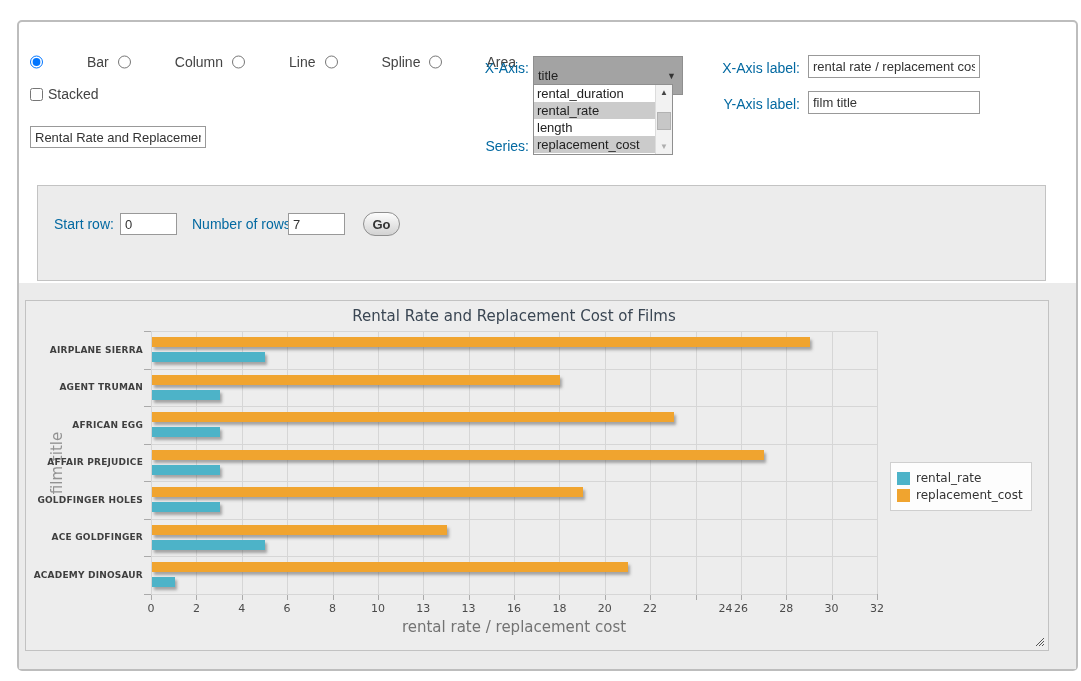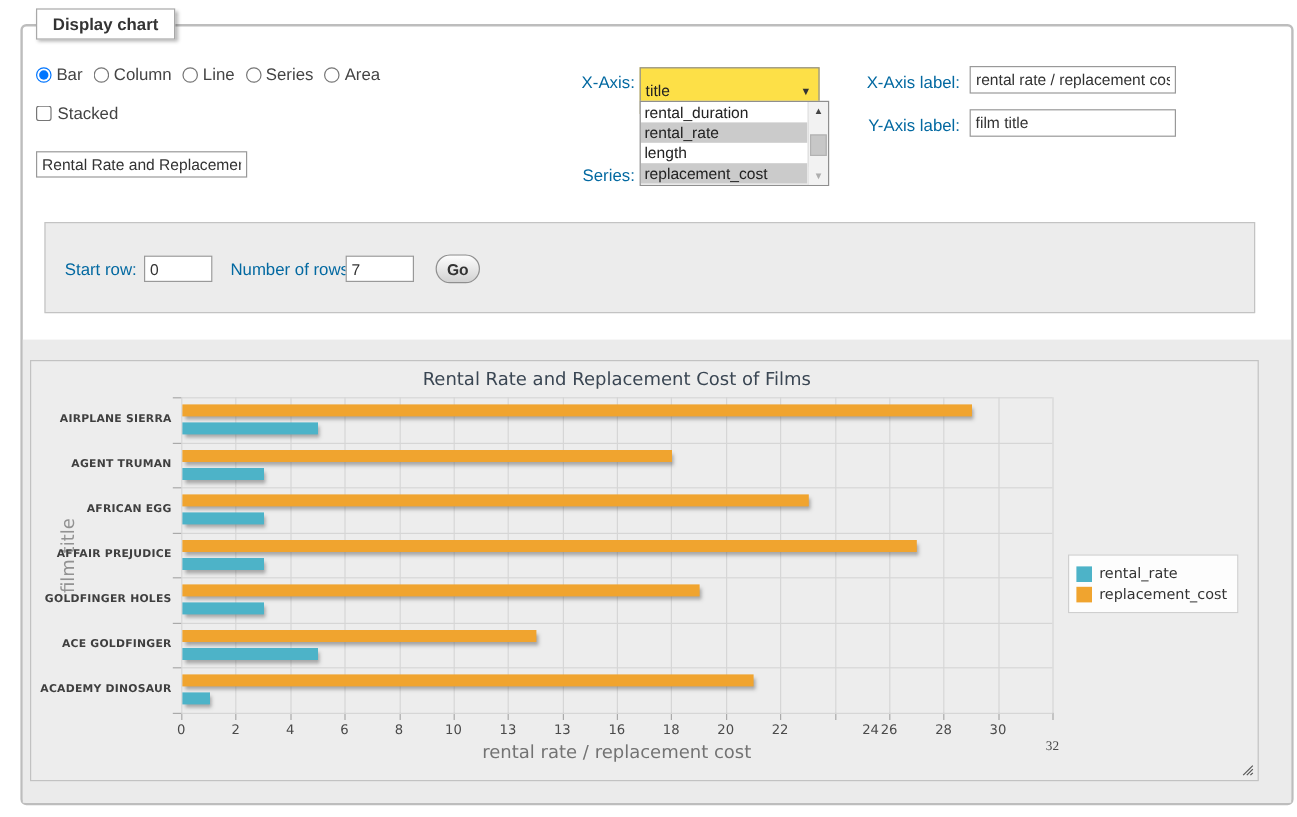--- a/index.html
+++ b/index.html
@@ -14,45 +14,45 @@
     box-shadow:2px 2px 3px rgba(0,0,0,0.3); }
 
   .lbl { position:absolute; font-size:14px; color:#0369a1; }
   .ralign { text-align:right; }
 
   .txt { position:absolute; border:1px solid #999; background:#fff; font-size:13px; color:#333;
     padding:1px 4px; font-family:"Liberation Sans",sans-serif; }
 
   
   .radio-row { position:absolute; left:11px; top:32px; display:flex; align-items:center; font-size:14px; color:#444; }
-  .radio-opt { display:flex; align-items:center; margin-right:9px; cursor:default; }
+  .radio-opt { display:flex; margin-right:9px; cursor:default;gap:40px; }
   .radio-opt input { margin-right:4px; }
   .check-row { position:absolute; left:11px; top:64px; display:flex; align-items:center; font-size:14px; color:#444; }
   .check-row input { margin-right:5px; }
 
   
-  .select { position:absolute; left:514px; top:34px; width:150px; height:39px; background:#fde047;
+  .select { position:absolute; left:514px; top:34px; width:150px; height:39px; background:#a3a3a3;
     border:1px solid #8f8f8f; font-size:13px; color:#222; display:flex; align-items:center;
     padding:0 4px; justify-content:space-between; }
   .select .arrow { font-size:9px; color:#333; margin-right:2px; }
 
   
-  .listbox { position:absolute; left:514px; top:62px; width:158px; height:71px; background:#fff;
+  .listbox { position:absolute; left:514px; top:62px; width:140px; height:71px; background:#fff;
     border:1px solid #8f8f8f; display:flex; }
   .list-opts { flex:1; overflow:hidden; }
   .series-opt { font-size:13px; color:#222; height:17px; line-height:17px; padding-left:3px; white-space:nowrap; }
   .series-opt.sel { background:#cbcbcb; }
   .scrollbar { width:17px; background:#f2f2f2; border-left:1px solid #dcdcdc; display:flex; flex-direction:column; position:relative; }
   .scroll-btn { height:15px; display:flex; align-items:center; justify-content:center; font-size:8px; background:#f2f2f2; }
   .scroll-btn.up { color:#444; }
   .scroll-btn.down { color:#aeaeae; position:absolute; bottom:0; left:0; right:0; }
   .scroll-thumb { position:absolute; left:1px; right:1px; top:27px; height:18px; background:#c7c7c7; border:1px solid #b2b2b2; }
 
   
-  .rows-panel { position:absolute; left:18px; top:163px; width:1009px; height:76px; background:#ececec; border:1px solid #c3c3c3; }
+  .rows-panel { position:absolute; left:18px; top:163px; width:1009px; height:96px; background:#ececec; border:1px solid #c3c3c3; }
   .go-btn { position:absolute; left:325px; top:26px; width:37px; height:24px; border:1px solid #8f8f8f; border-radius:12px;
     background:linear-gradient(#fdfdfd,#d2d2d2); font-size:13px; font-weight:600; color:#333; font-family:"Liberation Sans",sans-serif; }
 
   
   .chart-wrapper { position:absolute; left:0; top:261px; right:0; bottom:0; background:#ebebeb; }
   .chart-container { position:absolute; left:6px; top:17px; width:1024px; height:351px; background:#ededed; border:1px solid #c2c2c2; }
   .chart-canvas { position:absolute; left:0; top:0; right:0; bottom:0; font-family:"DejaVu Sans",sans-serif; }
 
   .chart-title { position:absolute; left:125px; top:6px; width:726px; text-align:center; font-size:15px; color:#3a4653; }
   .vgrid { position:absolute; width:1px; background:#d6d6d6; }
@@ -70,38 +70,37 @@
   .legend-item { display:flex; align-items:center; margin:3px 0; }
   .swatch { width:13px; height:13px; display:inline-block; margin-right:6px; }
   .legend-label { font-size:12px; color:#333; }
   .resize-handle { position:absolute; right:3px; bottom:3px; width:12px; height:12px; cursor:nwse-resize; }
 </style>
 </head>
 <body>
 
 <div id="stage">
   <div class="fieldset">
-    <div class="fieldset-legend">Display chart</div>
 
     <div class="radio-row">
         <label class="radio-opt">
           <input type="radio" name="ctype" checked="" style="">
           <span>Bar</span>
         </label>
         <label class="radio-opt">
           <input type="radio" name="ctype" style="">
           <span>Column</span>
         </label>
         <label class="radio-opt">
           <input type="radio" name="ctype" style="">
           <span>Line</span>
         </label>
         <label class="radio-opt">
           <input type="radio" name="ctype" style="">
-          <span>Series</span>
+          <span>Spline</span>
         </label>
         <label class="radio-opt">
           <input type="radio" name="ctype" style="">
           <span>Area</span>
         </label>
       </div>
 
     <div class="check-row">
       <input type="checkbox" id="stacked" style="">
       <span>Stacked</span>
@@ -208,21 +207,21 @@
             <div class="xtick" style="left: 714.9px; top: 293px;"></div>
             <div class="xticklabel" style="left: 701.9px; top: 301px;">26</div>
             <div class="vgrid" style="left: 760.3px; top: 30px; height: 263px;"></div>
             <div class="xtick" style="left: 760.3px; top: 293px;"></div>
             <div class="xticklabel" style="left: 747.3px; top: 301px;">28</div>
             <div class="vgrid" style="left: 805.6px; top: 30px; height: 263px;"></div>
             <div class="xtick" style="left: 805.6px; top: 293px;"></div>
             <div class="xticklabel" style="left: 792.6px; top: 301px;">30</div>
             <div class="vgrid" style="left: 851px; top: 30px; height: 263px;"></div>
             <div class="xtick" style="left: 851px; top: 293px;"></div>
-            <div class="xticklabel" style="left: 838px; top: 315px; font-family: Liberation Serif, serif;">32</div>
+            <div class="xticklabel" style="left: 838px; top: 301px;">32</div>
             <div class="hgrid" style="left: 125px; top: 30px; width: 726px;"></div>
             <div class="ytick" style="left: 118px; top: 30px;"></div>
             <div class="hgrid" style="left: 125px; top: 67.6px; width: 726px;"></div>
             <div class="ytick" style="left: 118px; top: 67.6px;"></div>
             <div class="hgrid" style="left: 125px; top: 105.1px; width: 726px;"></div>
             <div class="ytick" style="left: 118px; top: 105.1px;"></div>
             <div class="hgrid" style="left: 125px; top: 142.7px; width: 726px;"></div>
             <div class="ytick" style="left: 118px; top: 142.7px;"></div>
             <div class="hgrid" style="left: 125px; top: 180.3px; width: 726px;"></div>
             <div class="ytick" style="left: 118px; top: 180.3px;"></div>

